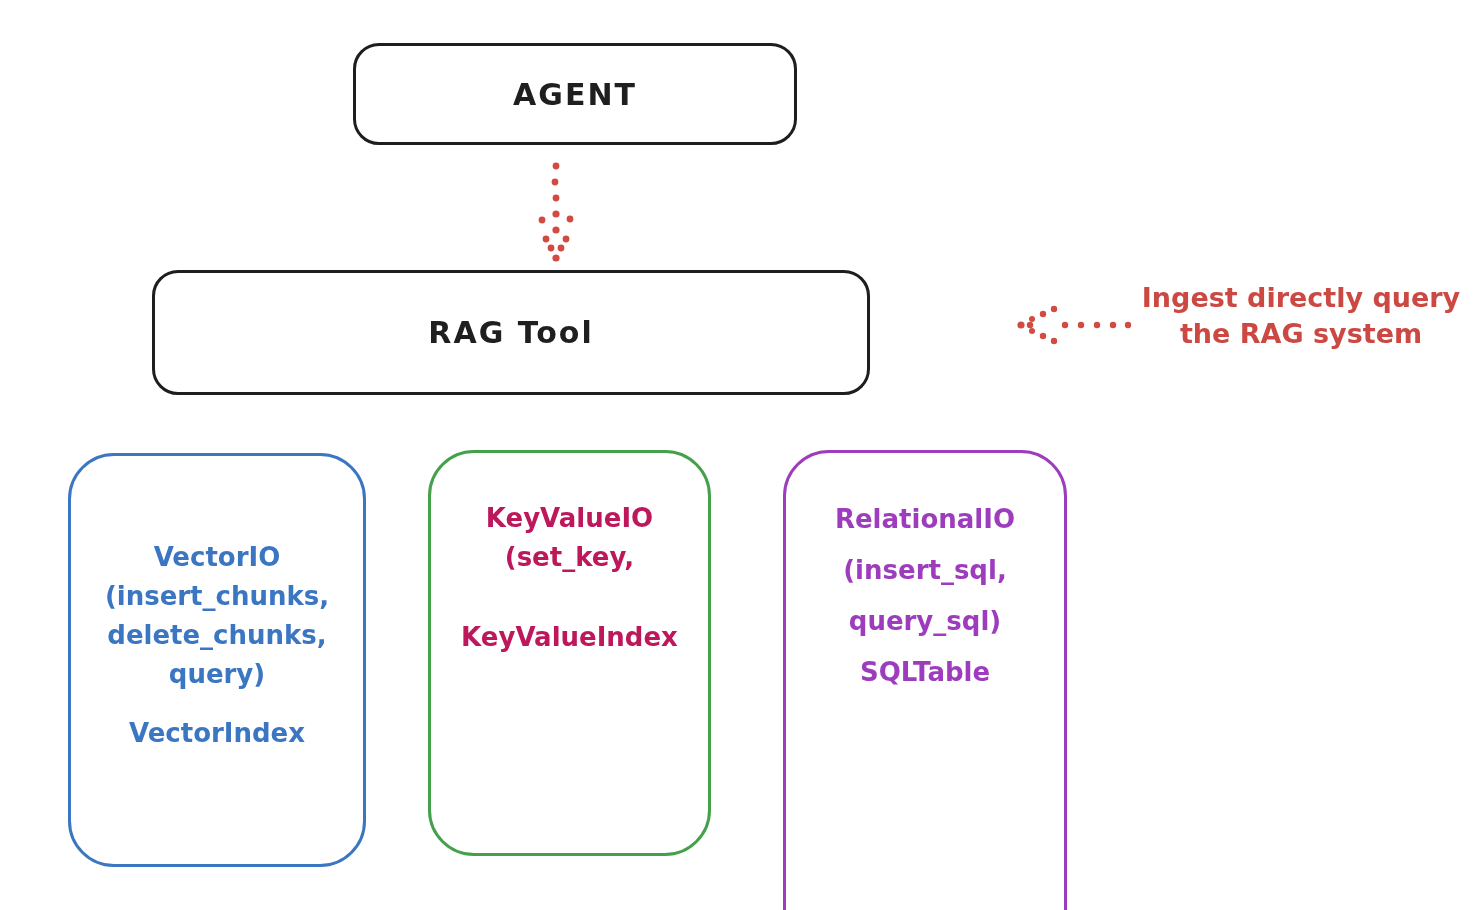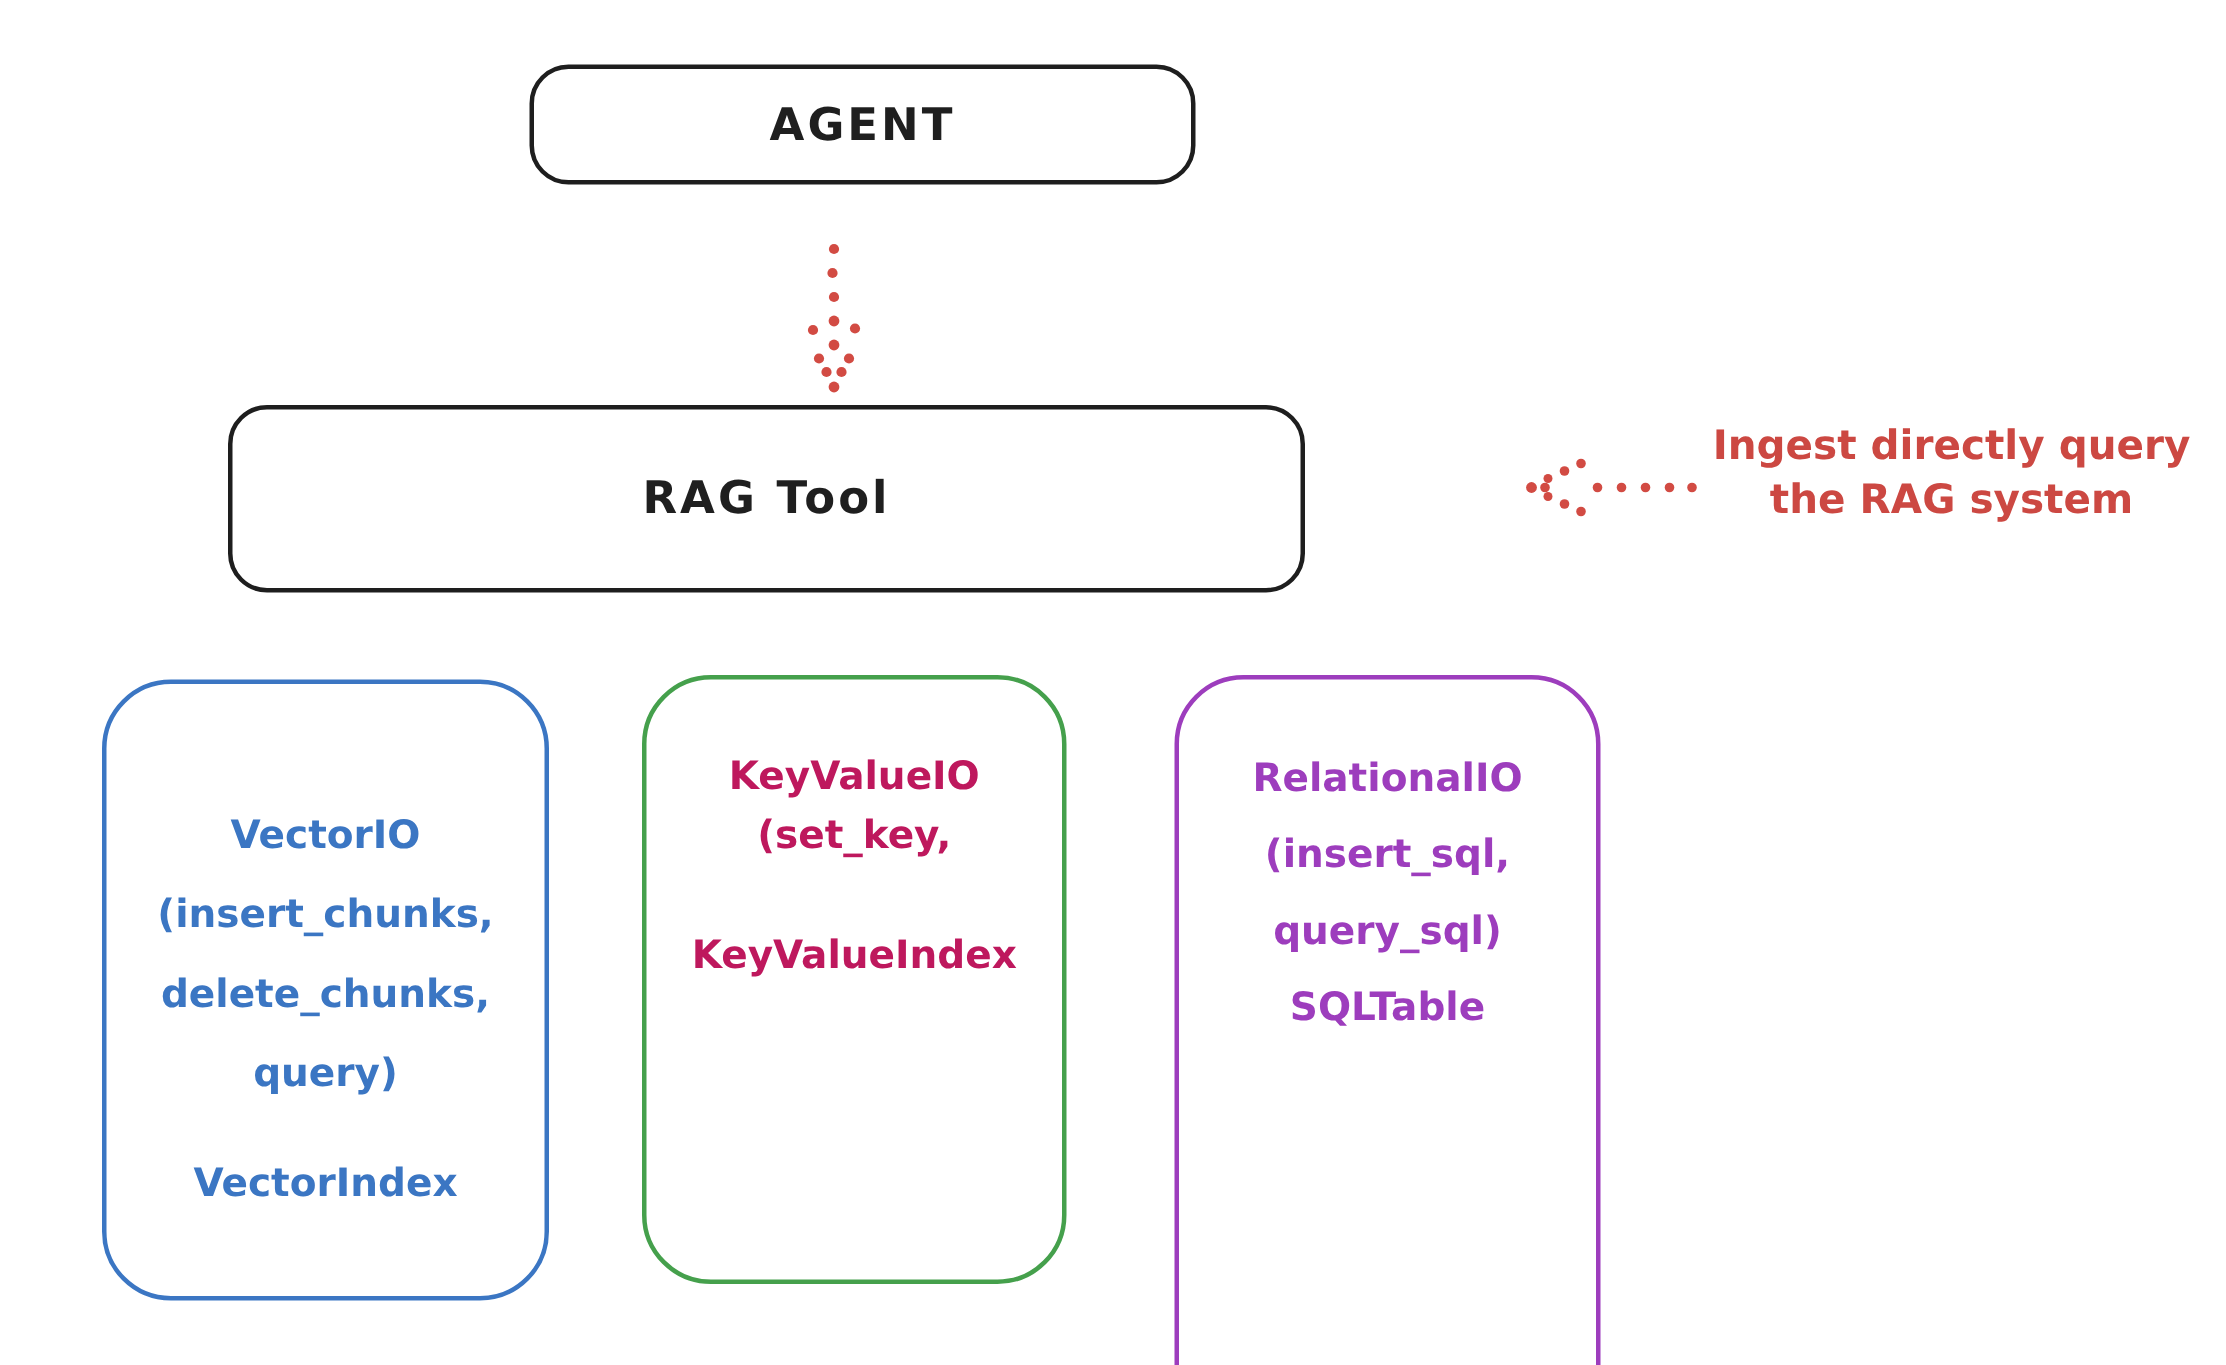--- a/index.html
+++ b/index.html
@@ -24,21 +24,21 @@
     align-items: center;
     justify-content: center;
     color: #1f1f1f;
   }
   .node .node-label {
     font-size: 30px;
     font-weight: 600;
     letter-spacing: 2px;
     color: #1f1f1f;
   }
-  .node-agent   { left: 353px; top: 43px;  width: 444px; height: 80px; }
+  .node-agent   { left: 353px; top: 43px;  width: 444px; height: 102px; }
   .node-ragtool { left: 152px; top: 270px; width: 718px; height: 125px; }
 
   
   .arrow-svg { position: absolute; }
   .arrow-vertical   { left: 533px;  top: 158px; }
   .arrow-horizontal { left: 1013px; top: 300px; }
 
   
   .annotation {
     position: absolute;
@@ -69,21 +69,21 @@
     line-height: 39px;
     white-space: nowrap;
   }
   .io-box .io-index {
     font-size: 26px;
     font-weight: 600;
     line-height: 39px;
     white-space: nowrap;
   }
 
-  .io-vector     { left: 68px;  top: 453px; width: 298px; height: 414px; border-color: #3b76c3; color: #3b76c3; padding-top: 82px; gap: 14px; }
+  .io-vector     { left: 68px;  top: 453px; width: 298px; height: 414px; border-color: #3b76c3; color: #3b76c3; padding-top: 82px; }
   .io-vector     .io-index { margin-top: 20px; }
   .io-keyvalue   { left: 428px; top: 450px; width: 283px; height: 406px; border-color: #45a04c; color: #be185d; padding-top: 46px; }
   .io-keyvalue   .io-index { margin-top: 41px; }
   .io-relational { left: 783px; top: 450px; width: 284px; height: 520px; border-color: #9d3dbd; color: #9d3dbd; padding-top: 47px; gap: 12px; }
   .io-relational .io-index { }
 </style>
 </head>
 <body>
 
 <div class="canvas">

